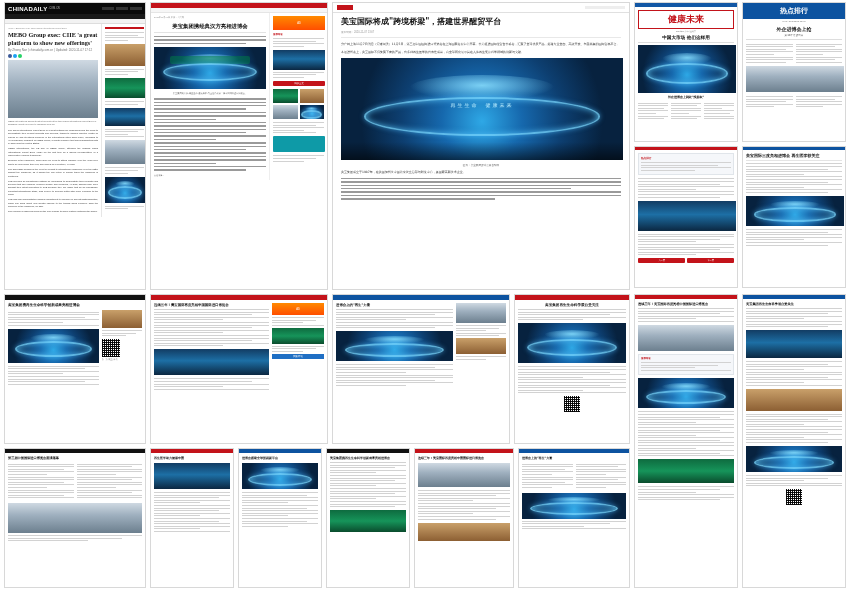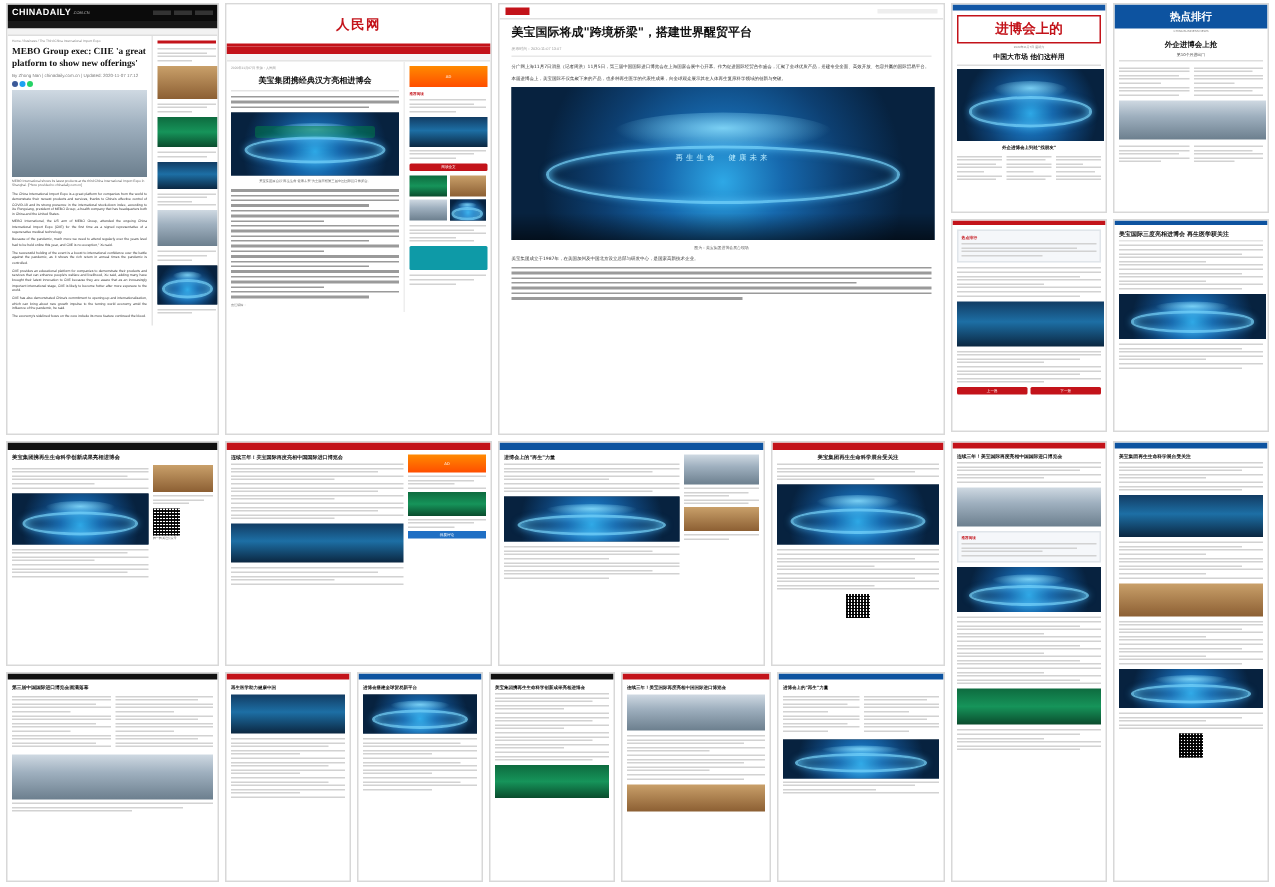--- a/index.html
+++ b/index.html
@@ -173,23 +173,20 @@
         <div class="photo expo" style="width:40px;height:26px;margin:3px 0;"></div>
         <div class="lines light">
             <i class="l"></i>
             <i class="s"></i>
           </div>
       </div>
     </div>
   </div>
 
   <div class="panel" style="left:150px;top:2px;width:178px;height:288px;">
-    <div class="pd-mast">
-      <span class="pd-title cn">人民网</span>
-    </div>
     <div class="redbar"></div>
     <div style="height:4px;background:#f6f6f6;border-bottom:1px solid #e5e5e5;"></div>
 
     <div style="display:flex;">
       <div style="width:120px;padding:3px;box-sizing:border-box;">
         <div style="font-size:2.2px;color:#999;">2020年11月07日  来源：人民网</div>
         <div class="title-cn center" style="font-size:5.4px;line-height:7px;margin:4px 0 2px;">美宝集团携经典汉方亮相进博会</div>
         <div style="height:1px;background:#e3e3e3;margin:2px 0 3px;"></div>
         <div class="cnlines">
             <i class="l" style="width:100%"></i>
@@ -296,21 +293,21 @@
         <i class="l" style="width:100%"></i>
           <i class="l" style="width:100%"></i>
           <i class="s"></i>
       </div>
     </div>
   </div>
 
   <div class="panel" style="left:634px;top:2px;width:104px;height:140px;">
     <div style="height:4px;background:#1257a5;"></div>
     <div style="padding:3px;box-sizing:border-box;">
-      <div class="np-mast np-red cn center" style="font-size:9px;border:1px solid #c3131a;padding:2px 0;">进博会上的</div>
+      <div class="np-mast np-red cn center" style="font-size:9px;border:1px solid #c3131a;padding:2px 0;">健康未来</div>
       <div style="font-size:2px;color:#888;text-align:center;margin:1px 0 2px;">2020年11月7日  星期六</div>
       <div class="title-cn center" style="font-size:4.6px;">中国大市场 他们这样用</div>
       <div style="height:1px;background:#ddd;margin:2px 0;"></div>
       <div class="photo expo" style="width:98px;height:48px;"></div>
       <div class="center cn" style="font-size:3px;font-weight:bold;margin:2px 0;">外企进博会上到处"找朋友"</div>
       <div style="display:flex;gap:3px;">
         <div class="lines light" style="flex:1">
             <i class="l"></i>
             <i class="l"></i>
             <i class="m"></i>

